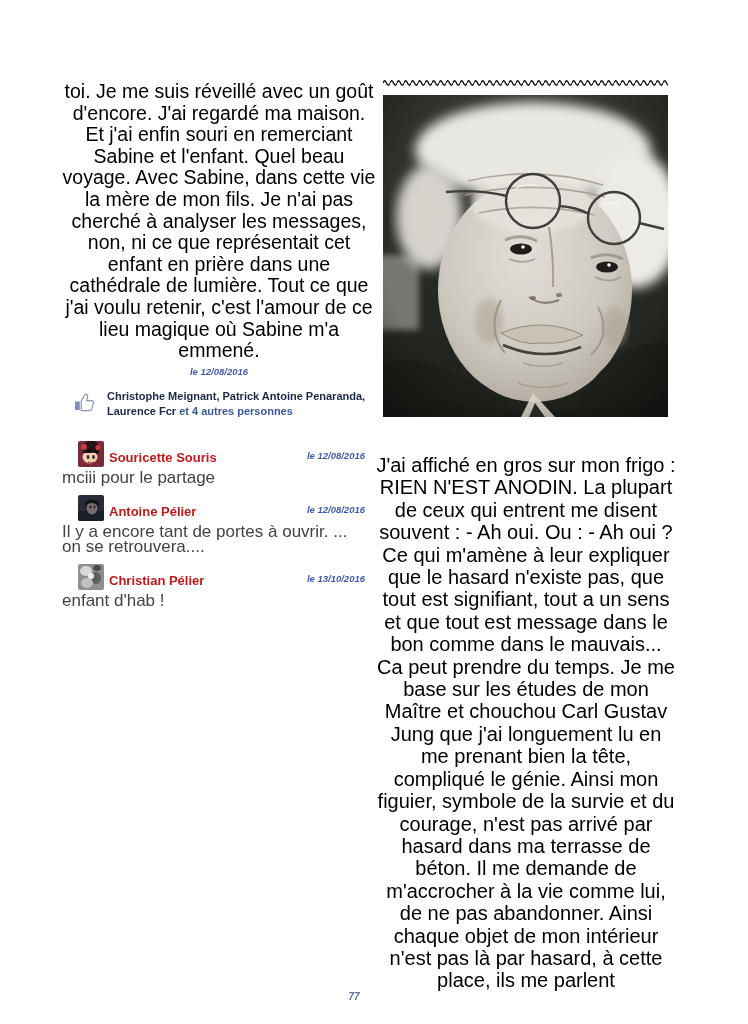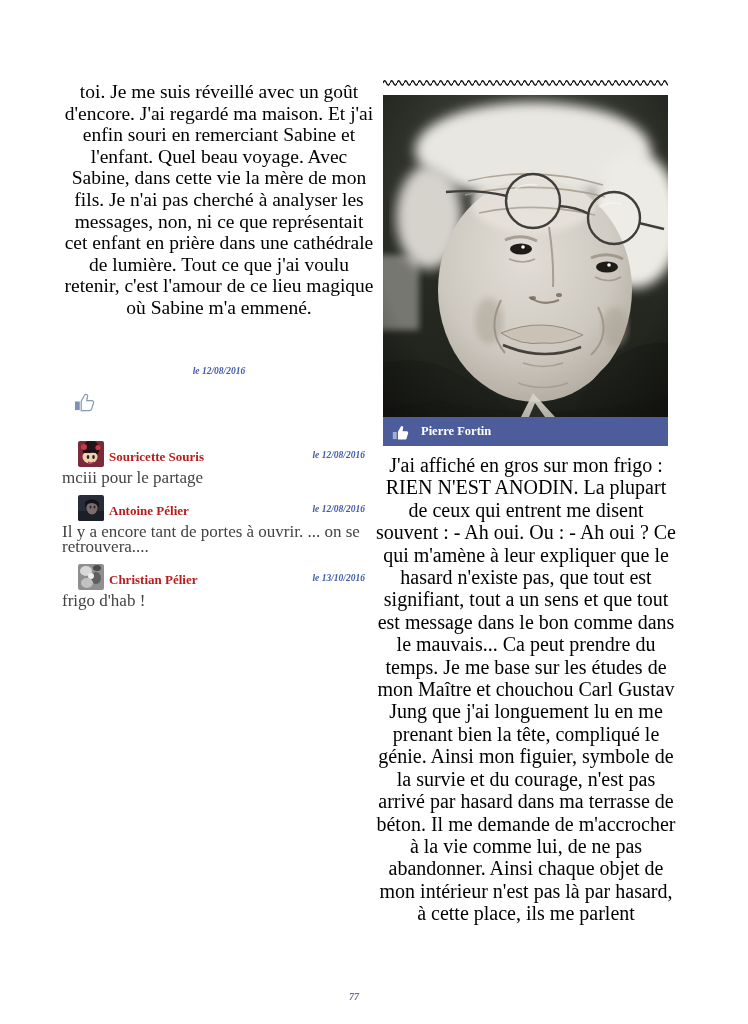--- a/index.html
+++ b/index.html
@@ -1,18 +1,18 @@
 <!DOCTYPE html>
 <html><head>
 <meta charset="utf-8">
 <style>
   html,body{margin:0;padding:0;background:#ffffff;}
   .page{
     position:relative;width:748px;height:1024px;background:#ffffff;
-    font-family:Liberation Serif, serif; overflow:hidden; margin:0 auto;border-radius:32px;
+    font-family:Liberation Sans, sans-serif; overflow:hidden; margin:0 auto;border-radius:32px;
   }
   
   .left-para{
     position:absolute;left:61px;top:81px;width:316px;
     font-size:19.5px;line-height:21.6px;text-align:center;color:#000;
   }
   .post-date{
     position:absolute;left:61px;top:366px;width:316px;text-align:center;
     font-size:9.5px;font-weight:bold;font-style:italic;color:#3f5aa8;
   }
@@ -63,20 +63,21 @@
 
   <div class="post-date">le 12/08/2016</div>
 
   <div class="likes-row">
     <span class="likes-icon">
       <svg width="23" height="21" viewBox="0 0 24 22">
         <rect x="1" y="11" width="5" height="9" fill="#7f90ba"></rect>
         <path d="M7.5 20.5h8.8c1.1 0 2-.7 2.2-1.7l1.9-6.3c.4-1.2-.5-2.4-1.8-2.4h-5.3l.9-4.4c.2-1.1-.6-2.2-1.7-2.2-.6 0-1.2.3-1.5.9L7.5 10.6z" fill="#ffffff" stroke="#8b97b5" stroke-width="1.3"></path>
       </svg>
     </span>
+    <div class="likes-text"><span>Christophe Meignant, Patrick Antoine Penaranda, Laurence Fcr </span><span class="likes-more">et 4 autres personnes</span></div>
   </div>
 
   <div class="comments">
 
     <div class="comment">
       <div class="comment-head">
         <span class="avatar">
           <svg width="26" height="26" viewBox="0 0 26 26">
             <rect width="26" height="26" fill="#7a2a3a"></rect>
             <circle cx="13" cy="8" r="8.5" fill="#221418"></circle>
@@ -121,21 +122,21 @@
             <ellipse cx="8" cy="7" rx="6" ry="5" fill="#d8d8d8"></ellipse>
             <ellipse cx="18" cy="14" rx="5" ry="6" fill="#5f5f5f"></ellipse>
             <ellipse cx="9" cy="19" rx="6" ry="5" fill="#c2c2c2"></ellipse>
             <ellipse cx="19" cy="4" rx="4" ry="3" fill="#4a4a4a"></ellipse>
             <ellipse cx="13" cy="12" rx="3" ry="3" fill="#ededed"></ellipse>
           </svg>
         </span>
         <span class="comment-author">Christian Pélier</span>
         <span class="comment-date">le 13/10/2016</span>
       </div>
-      <div class="comment-text">frigo d'hab !</div>
+      <div class="comment-text">enfant d'hab !</div>
     </div>
 
   </div>
 
   <div class="wave">
     <svg width="285" height="10" viewBox="0 0 285 10">
       <defs>
         <pattern id="wv" width="7" height="10" patternUnits="userSpaceOnUse">
           <path d="M0 6 Q1.75 1.5 3.5 6 T7 6" stroke="#121212" stroke-width="1.4" fill="none"></path>
         </pattern>
@@ -223,27 +224,18 @@
       <path d="M0 322 L0 268 Q42 260 72 278 Q102 292 122 310 L132 322 Z" fill="#1d1f1a"></path>
       <path d="M285 322 L285 248 Q250 246 224 270 Q200 292 190 322 Z" fill="#1d1f1a"></path>
       <path d="M0 322 L285 322 L285 302 Q162 330 60 306 L0 312 Z" fill="#1b1d18"></path>
       <polygon points="150,298 172,322 138,322" fill="#d8d3c8" opacity="0.9"></polygon>
       <polygon points="152,308 162,322 146,322" fill="#2a2c26"></polygon>
 
       <rect width="285" height="322" fill="url(#vin)"></rect>
     </svg>
   </div>
 
-  <div class="like-bar">
-    <span class="bar-thumb">
-      <svg width="19" height="18" viewBox="0 0 24 22">
-        <rect x="1" y="11" width="5" height="9" fill="#9fb0d8"></rect>
-        <path d="M7.5 20.5h8.8c1.1 0 2-.7 2.2-1.7l1.9-6.3c.4-1.2-.5-2.4-1.8-2.4h-5.3l.9-4.4c.2-1.1-.6-2.2-1.7-2.2-.6 0-1.2.3-1.5.9L7.5 10.6z" fill="#ffffff"></path>
-      </svg>
-    </span>
-    <span class="like-bar-name">Pierre Fortin</span>
-  </div>
 
   <div class="right-para">J'ai affiché en gros sur mon frigo : RIEN N'EST ANODIN. La plupart de ceux qui entrent me disent souvent : - Ah oui. Ou : - Ah oui ? Ce qui m'amène à leur expliquer que le hasard n'existe pas, que tout est signifiant, tout a un sens et que tout est message dans le bon comme dans le mauvais... Ca peut prendre du temps. Je me base sur les études de mon Maître et chouchou Carl Gustav Jung que j'ai longuement lu en me prenant bien la tête, compliqué le génie. Ainsi mon figuier, symbole de la survie et du courage, n'est pas arrivé par hasard dans ma terrasse de béton. Il me demande de m'accrocher à la vie comme lui, de ne pas abandonner. Ainsi chaque objet de mon intérieur n'est pas là par hasard, à cette place, ils me parlent</div>
 
   <div class="page-number">77</div>
 
 </div>
 
 </body></html>

